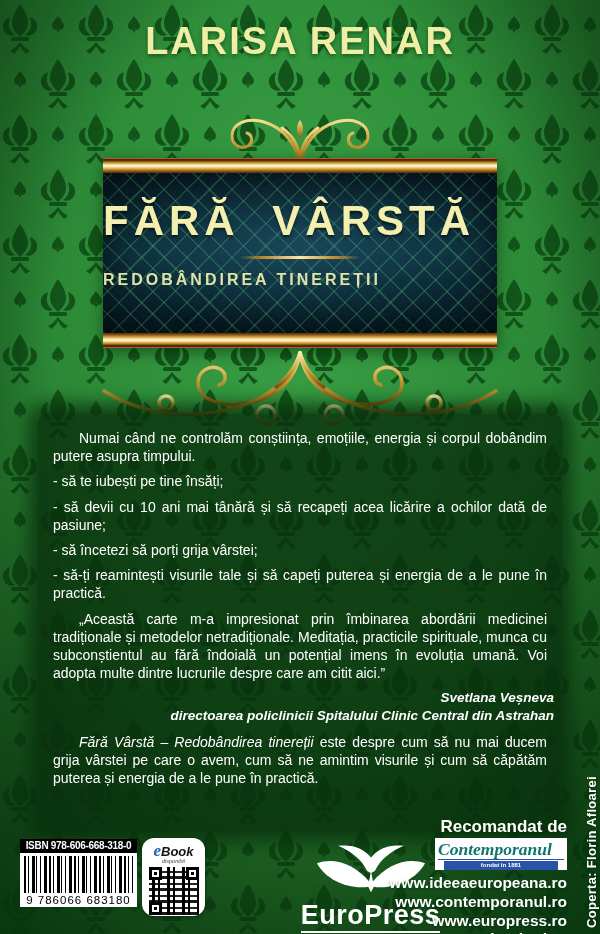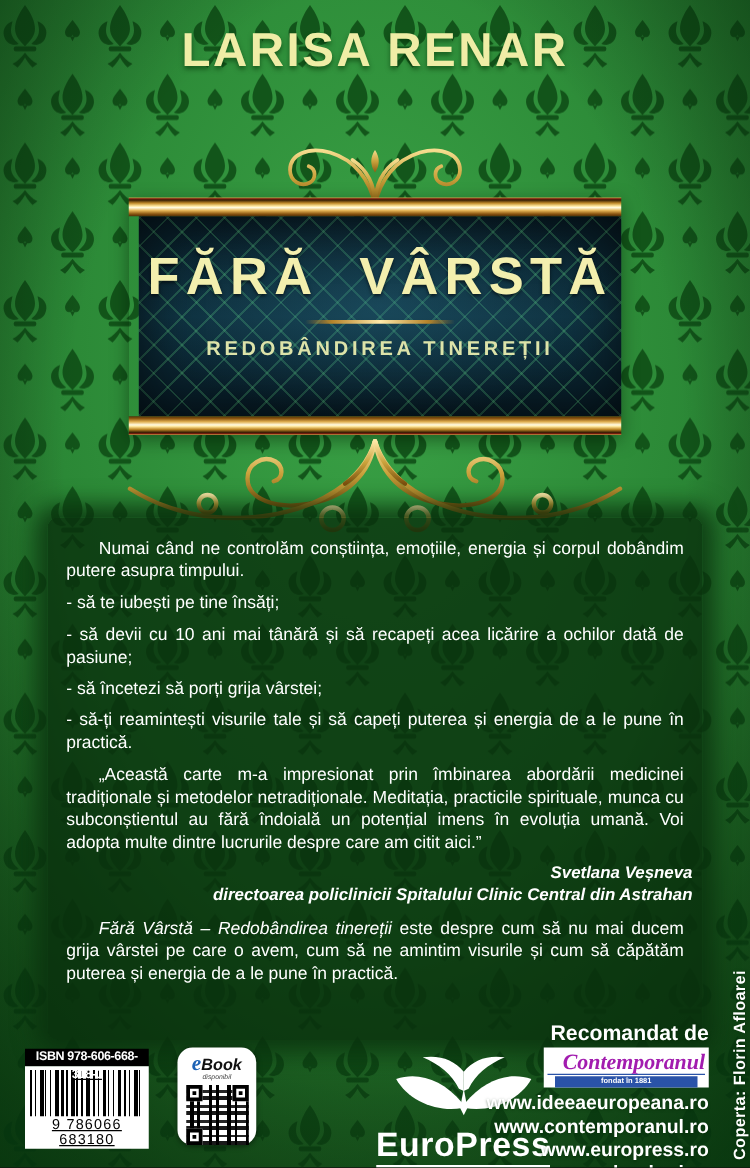--- a/index.html
+++ b/index.html
@@ -24,28 +24,27 @@
   .plaque{position:absolute;left:103px;top:158px;width:394px;height:190px;
     box-shadow:0 4px 14px rgba(0,25,0,.5);}
   .goldband{position:relative;height:15px;}
   .goldband.top{background:linear-gradient(180deg,
     #caa54a 0%,#7a1a0e 7%,#3a2004 14%,#c08a28 30%,#ffe9a0 46%,
     #fffbe2 54%,#e2b152 70%,#8a5510 88%,#503009 100%);}
   .goldband.bottom{background:linear-gradient(0deg,
     #caa54a 0%,#7a1a0e 7%,#3a2004 14%,#c08a28 30%,#ffe9a0 46%,
     #fffbe2 54%,#e2b152 70%,#8a5510 88%,#503009 100%);}
   .plaque-inner{
-    height:160px;text-align:center;
+    height:160px;text-align:left;
     background:
       radial-gradient(ellipse at 50% 45%, rgba(45,115,140,.38), transparent 72%),
       repeating-linear-gradient(45deg, rgba(85,190,120,.30) 0 1.6px, transparent 1.6px 16px),
       repeating-linear-gradient(-45deg, rgba(85,190,120,.30) 0 1.6px, transparent 1.6px 16px),
       linear-gradient(180deg,#081c26,#0d2e3c 50%,#071a24);
     box-shadow:inset 0 0 45px rgba(0,0,0,.65);
-    margin-left:8px;
   }
   .plaque-title{
     padding-top:24px;font-size:42px;font-weight:bold;letter-spacing:5px;
     word-spacing:16px;color:#f3efae;text-shadow:0 2px 3px rgba(0,0,0,.6);
   }
   .plaque-divider{width:120px;height:3px;margin:11px auto 12px;border-radius:2px;
     background:linear-gradient(90deg,transparent,#b5832a 18%,#ffe9a8 50%,#b5832a 82%,transparent);}
   .plaque-subtitle{font-size:16px;font-weight:bold;letter-spacing:3px;color:#dde3a9;}
 
   
@@ -56,21 +55,21 @@
     color:#fff;font-size:14px;line-height:1.3;text-align:justify;
   }
   .text-panel p{margin:7px;}
   .indent{text-indent:26px;}
   .gap{margin-top:7px !important;}
   .attribution{text-align:right;font-weight:bold;font-style:italic;font-size:13.5px;
     line-height:1.35;margin-top:3px;}
   .italic{font-style:italic;}
 
   
-  .isbn-block{position:absolute;left:20px;top:839px;width:99px;text-decoration:underline;}
+  .isbn-block{position:absolute;left:20px;top:839px;width:117px;}
   .isbn-strip{height:14px;background:#000;color:#fff;text-align:center;
     font-size:10px;font-weight:bold;letter-spacing:-0.3px;line-height:14px;}
   .barcode{background:#fff;padding:3px 4px 1px;}
   .bars{height:37px;
     background:repeating-linear-gradient(90deg,
       #000 0 2px,#fff 2px 4px,#000 4px 5px,#fff 5px 8px,
       #000 8px 11px,#fff 11px 12px,#000 12px 13px,#fff 13px 16px,
       #000 16px 17px,#fff 17px 20px,#000 20px 23px,#fff 23px 25px);}
   .digits{font-size:11.5px;color:#000;text-align:center;letter-spacing:1px;padding-top:1px;}
 
@@ -89,21 +88,21 @@
 
   .europress{position:absolute;left:298px;top:842px;width:145px;text-align:center;color:#fff;}
   .ep-mark{display:inline-block;text-align:right;}
   .ep-word{font-size:27px;font-weight:bold;letter-spacing:.5px;line-height:1;
     border-bottom:2px solid #fff;padding-bottom:2px;text-align:center;}
 
   .right-col{position:absolute;right:33px;top:817px;width:240px;text-align:right;color:#fff;}
   .recomandat{font-size:17px;font-weight:bold;margin-bottom:1px;text-shadow:0 1px 2px rgba(0,40,0,.5);}
   .contemp-box{background:#fff;width:126px;margin-left:auto;padding:2px 3px 0;}
   .contemp-script{display:block;font-family:"Liberation Serif","DejaVu Serif",serif;
-    font-style:italic;font-weight:bold;font-size:17.5px;color:#a21caf;text-align:right;
+    font-style:italic;font-weight:bold;font-size:17.5px;color:#0f766e;text-align:left;
     line-height:1.05;border-bottom:1.5px solid #2a53a8;padding-bottom:1px;}
   .contemp-strip{background:#2a53a8;color:#fff;font-size:6px;text-align:center;
     margin:1px 6px 3px;padding:1px 0 2px;font-weight:bold;}
   .urls{margin-top:4px;font-size:15.5px;font-weight:bold;line-height:1.2;
     text-shadow:0 1px 2px rgba(0,40,0,.5);}
 
   .cover-credit{position:absolute;right:1px;bottom:6px;height:160px;
     writing-mode:vertical-rl;transform:rotate(180deg);
     font-size:13px;font-weight:bold;color:#fff;letter-spacing:.3px;
     text-shadow:0 1px 2px rgba(0,40,0,.5);}

